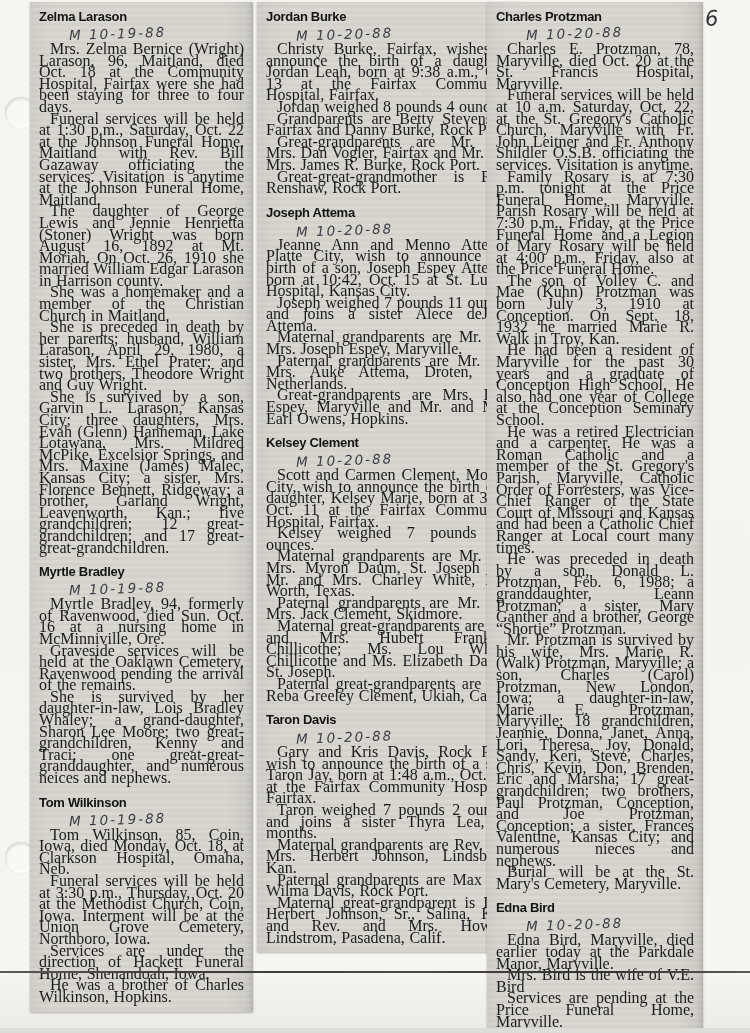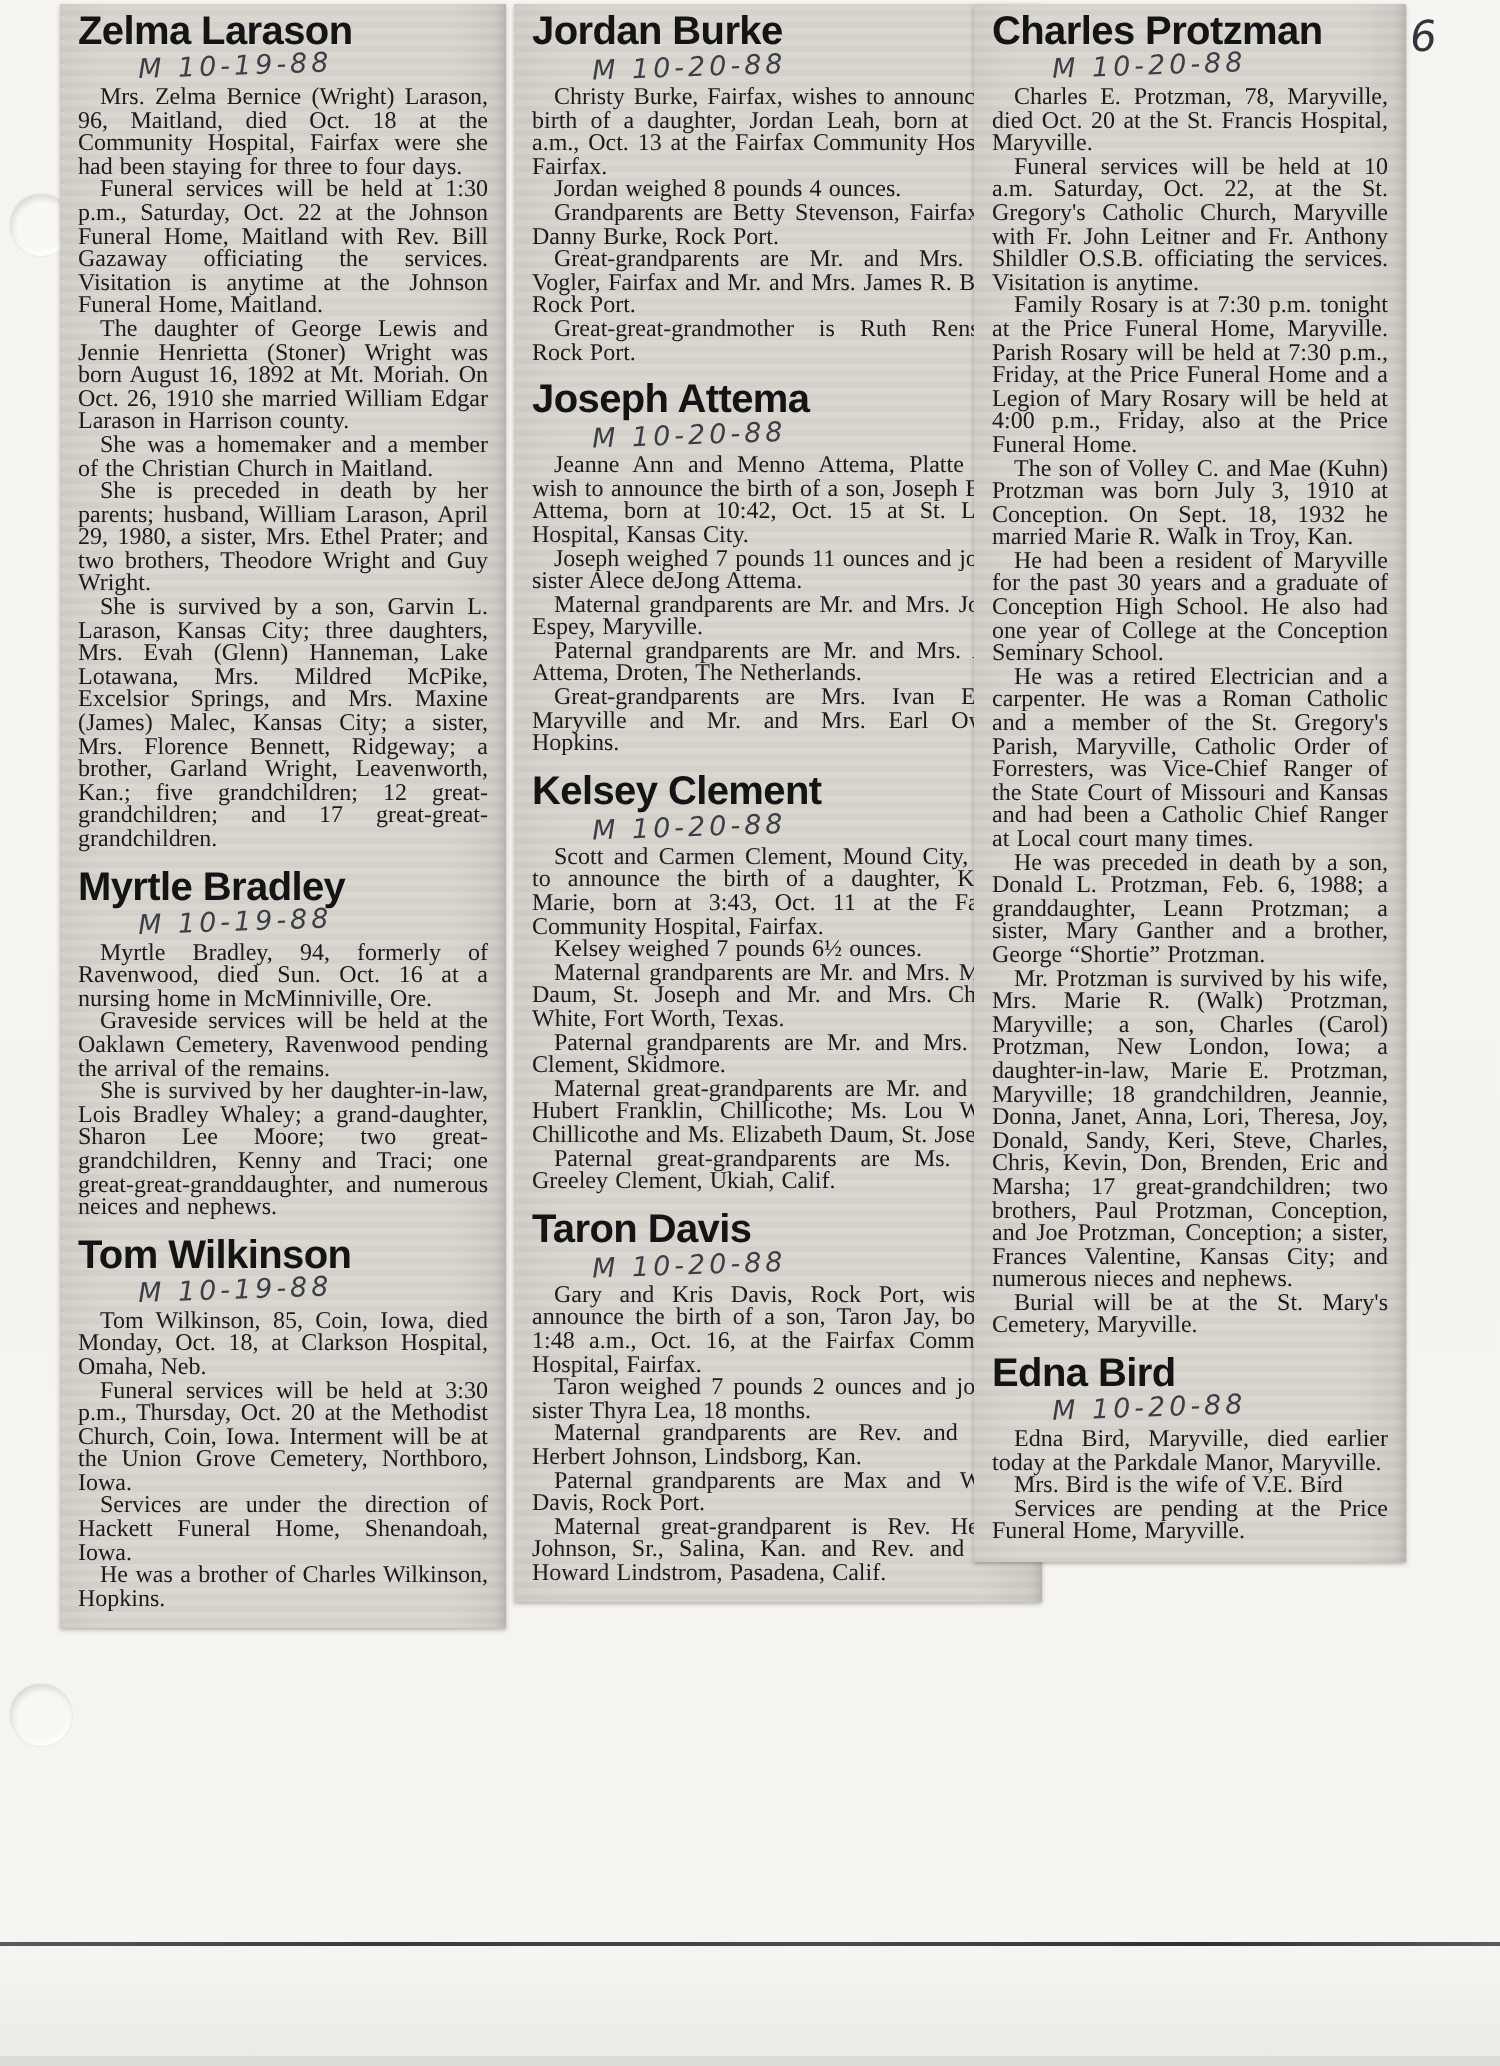--- a/index.html
+++ b/index.html
@@ -45,37 +45,37 @@
     box-shadow: 0 1px 2px rgba(60,60,55,0.35),
                 inset -4px 0 6px -3px rgba(0,0,0,0.15);
     padding: 4px 9px 9px 9px;
     margin-bottom: 13px;
   }
   .article + .article { margin-top: 8px; }
   .headline {
     margin: 0;
     font-family: "Liberation Sans", sans-serif;
     font-weight: bold;
-    font-size: 20px; line-height: 21px;
+    font-size: 13px; line-height: 21px;
     letter-spacing: -0.3px;
     color: #141414;
   }
   .handwritten {
     display: block;
     font-family: "DejaVu Sans", sans-serif;
     font-style: italic;
     font-size: 13.5px;
     letter-spacing: 2px;
     color: #3d3d46;
     transform: rotate(-2deg);
     margin: -3px 0 3px 30px;
   }
   .article p {
     margin: 0;
-    font-size: 12px;
+    font-size: 16px;
     line-height: 11.6px;
     text-align: justify;
     text-indent: 11px;
     word-spacing: 0.6px;
     color: #1b1b1b;
   }
   .ruled-line {
     position: absolute; left: 0; top: 971px;
     width: 750px; height: 2px;
     background: linear-gradient(90deg, #5a5a58 0%, #35353326 18%, #3a3a38 25%, #4a4a48 55%, #313130 80%, #5a5a58 100%);

